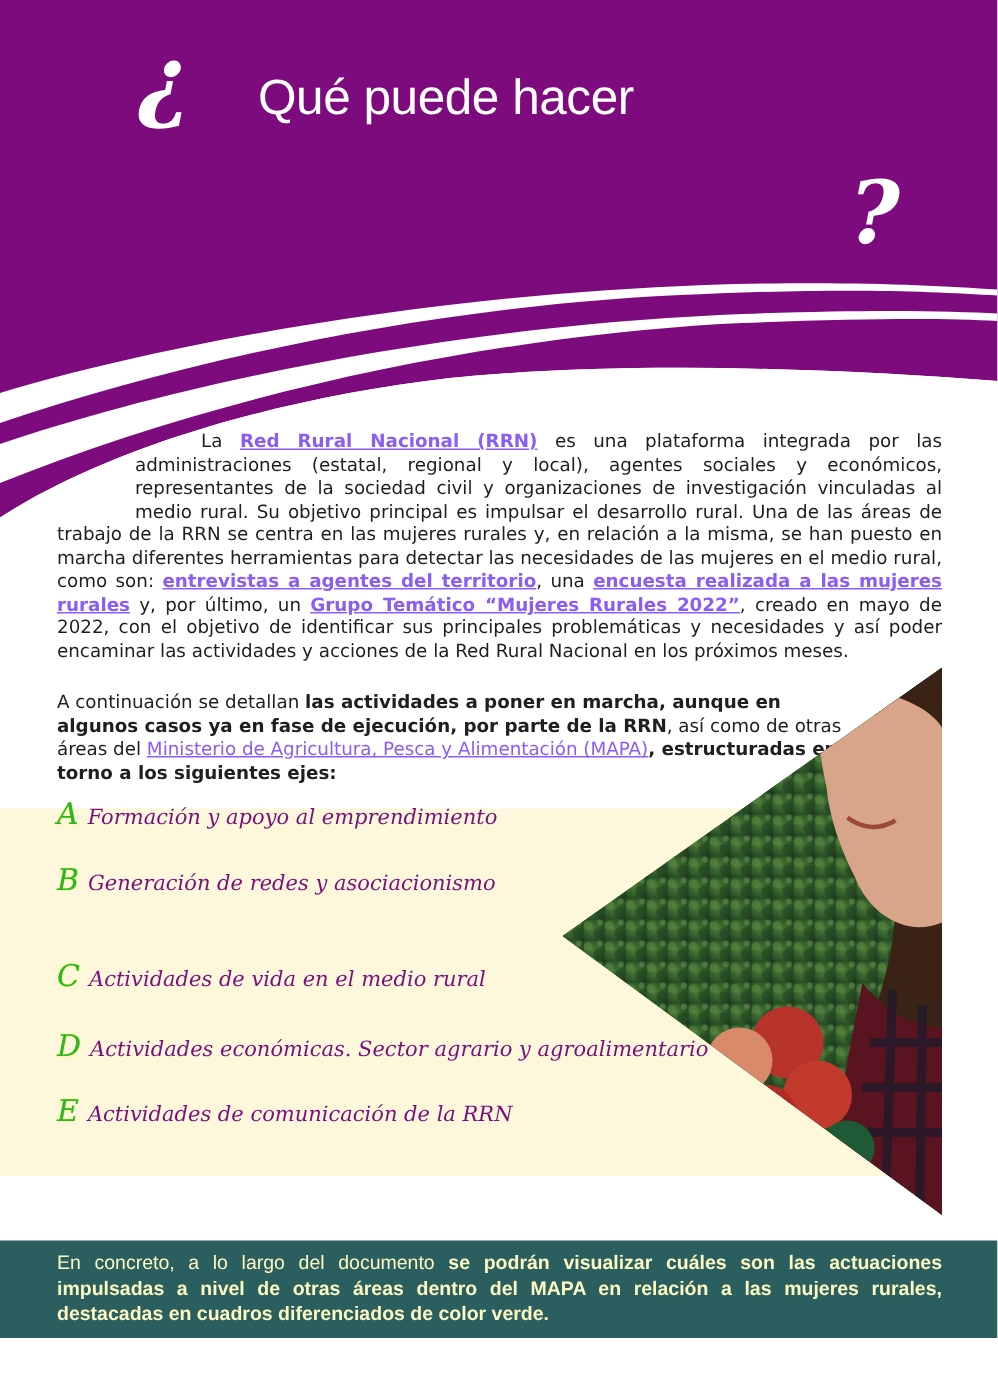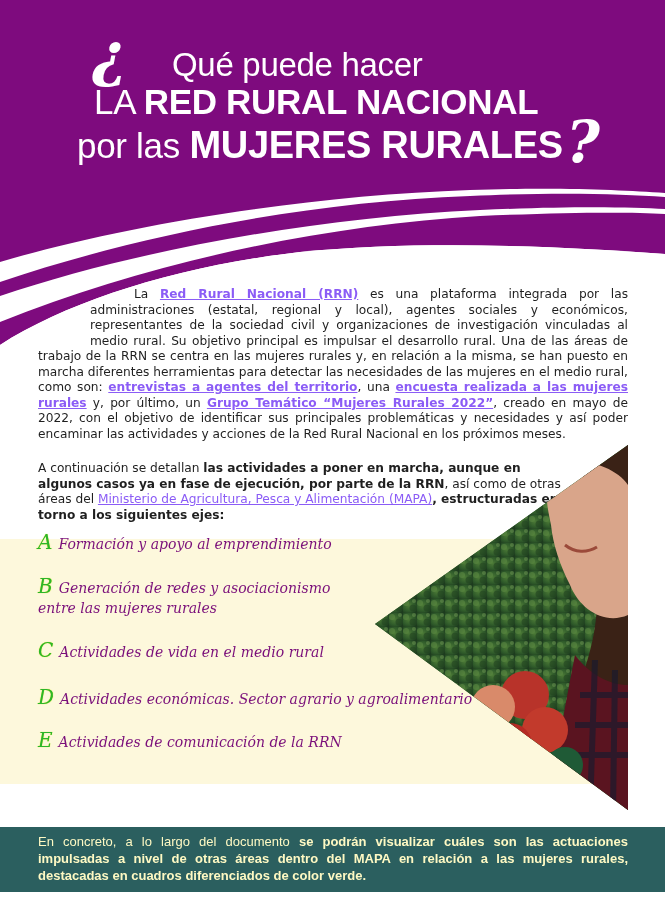--- a/index.html
+++ b/index.html
@@ -56,22 +56,20 @@
   <path d="M0,262 C120,226 300,196 470,190 C560,187 620,190 665,193 L665,197 C620,194 560,192 470,196 C300,202 130,238 0,282 Z" fill="#ffffff"></path>
 
   <path d="M0,296 C130,252 310,218 480,210 C570,206 630,207 665,209 L665,214 C630,212 570,212 480,216 C320,226 150,262 0,322 Z" fill="#ffffff"></path>
 
   <path d="M0,380 L0,345 C70,300 180,266 300,252 C420,240 560,246 665,254 V380 Z" fill="#ffffff"></path>
 </svg>
 
 <div class="title">
   <span class="q-open">¿</span>
   <div class="t-line1">Qué puede hacer</div>
-  <div class="t-line2"><span>LA </span><b>RED RURAL NACIONAL</b></div>
-  <div class="t-line3"><span>por las </span><b>MUJERES RURALES</b></div>
   <span class="q-close">?</span>
 </div>
 
 <div class="intro p1a first" style="top:287px;"><span>La </span><a>Red Rural Nacional (RRN)</a><span> es una plataforma integrada por las</span></div>
 <div class="intro p1a" style="top:302.6px;">administraciones (estatal, regional y local), agentes sociales y económicos,</div>
 <div class="intro p1a" style="top:318.2px;">representantes de la sociedad civil y organizaciones de investigación vinculadas al</div>
 <div class="intro p1a" style="top:333.8px;">medio rural. Su objetivo principal es impulsar el desarrollo rural. Una de las áreas de</div>
 
 <div class="intro p1b">
   <span>trabajo de la RRN se centra en las mujeres rurales y, en relación a la misma, se han puesto en marcha diferentes herramientas para detectar las necesidades de las mujeres en el medio rural, como son: </span><a>entrevistas a agentes del territorio</a><span>, una </span><a>encuesta realizada a las mujeres rurales</a><span> y, por último, un </span><a>Grupo Temático “Mujeres Rurales 2022”</a><span>, creado en mayo de 2022, con el objetivo de identificar sus principales problemáticas y necesidades y así poder encaminar las actividades y acciones de la Red Rural Nacional en los próximos meses.</span>
@@ -115,21 +113,21 @@
     <circle cx="150" cy="250" r="24" fill="#b8332a"></circle>
     <circle cx="118" cy="262" r="22" fill="#d98a6a"></circle>
     <circle cx="170" cy="285" r="23" fill="#c23a2c"></circle>
     <circle cx="135" cy="300" r="22" fill="#b52a24"></circle>
     <circle cx="190" cy="320" r="18" fill="#1f5a36"></circle>
   </g>
 </svg>
 
 <div class="list">
   <div class="item a"><span class="letter">A</span><span>Formación y apoyo al emprendimiento</span></div>
-  <div class="item b"><span class="letter">B</span><span>Generación de redes y asociacionismo</span><br><span>entre las mujeres rurales</span></div>
+  <div class="item b"><span class="letter">B</span><span>Generación de redes y asociacionismo</span><br></div>
   <div class="item c"><span class="letter">C</span><span>Actividades de vida en el medio rural</span></div>
   <div class="item e"><span class="letter">E</span><span>Actividades de comunicación de la RRN</span></div>
   <div class="item d"><span class="letter">D</span><span>Actividades económicas. Sector agrario y agroalimentario</span></div>
 </div>
 
 <div class="footer">
   <div class="footer-text"><span>En concreto, a lo largo del documento </span><b>se podrán visualizar cuáles son las actuaciones impulsadas a nivel de otras áreas dentro del MAPA en relación a las mujeres rurales, destacadas en cuadros diferenciados de color verde.</b></div>
 </div>
 
 </body></html>

